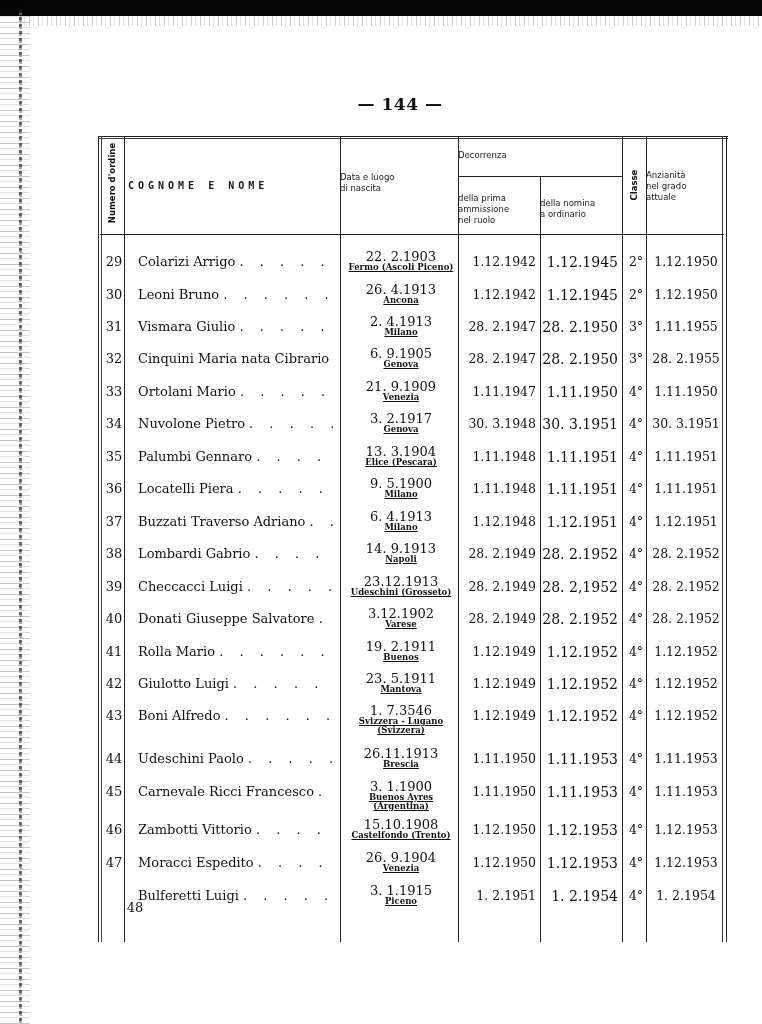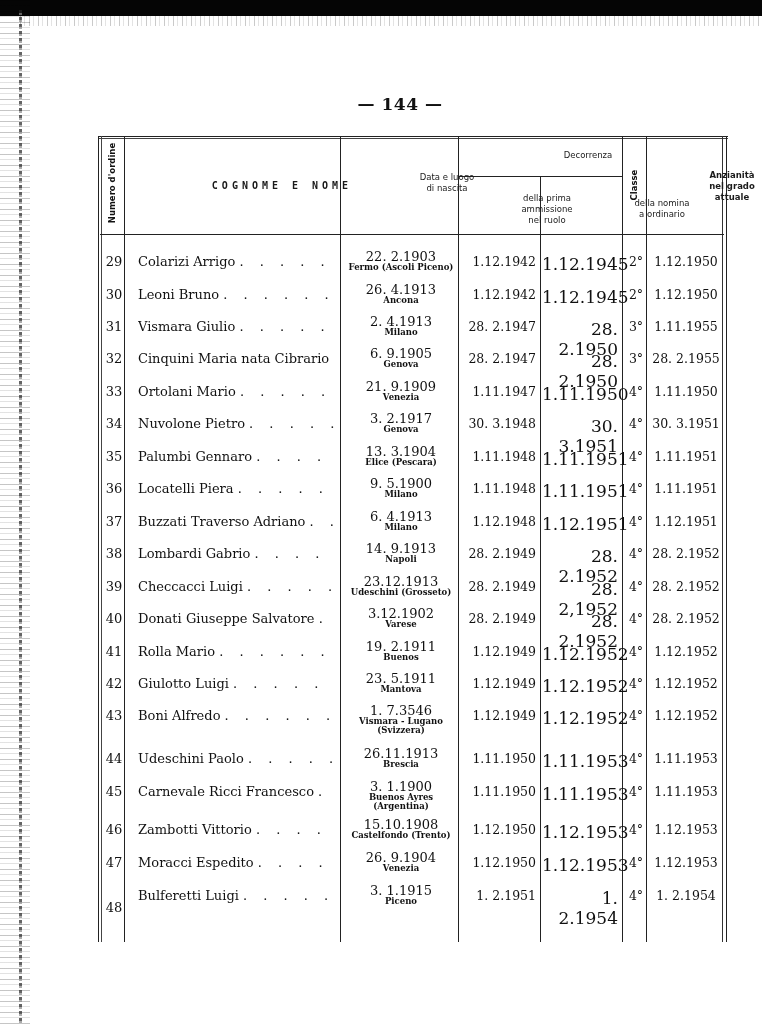--- a/index.html
+++ b/index.html
@@ -35,37 +35,37 @@
   }
 
   
   .tbl { position: absolute; left: 98px; top: 136px; width: 630px; height: 806px; }
   .frame-top { position: absolute; left: 0; top: 0; width: 630px; height: 3px; border-top: 1.5px solid #222; border-bottom: 1px solid #444; box-sizing: border-box; }
   .frame-left { position: absolute; left: 0; top: 0; width: 4px; height: 806px; border-left: 1.5px solid #222; border-right: 1px solid #444; box-sizing: border-box; }
   .frame-right { position: absolute; left: 624px; top: 0; width: 5px; height: 806px; border-left: 1px solid #333; border-right: 1.5px solid #222; box-sizing: border-box; }
   .vline { position: absolute; top: 0; width: 0; height: 806px; border-left: 1.3px solid #222; }
   .hline { position: absolute; height: 0; border-top: 1.3px solid #222; }
 
-  .hdr { position: absolute; text-align: center; font-family: "DejaVu Sans Mono", "Liberation Mono", monospace; font-weight: bold; color: #1a1a1a; margin-left: 48px; }
+  .hdr { position: absolute; text-align: left; font-family: "DejaVu Sans Mono", "Liberation Mono", monospace; font-weight: bold; color: #1a1a1a; }
   .hdr-small { font-size: 8.5px; line-height: 11px; font-weight: normal; font-family: "DejaVu Sans", "Liberation Sans", sans-serif; }
   .hdr-vert {
     position: absolute; transform: rotate(-90deg); transform-origin: center center;
     font-family: "DejaVu Sans", "Liberation Sans", sans-serif; font-size: 8.5px; font-weight: bold; white-space: nowrap;
   }
   .hdr-name { font-size: 10px; letter-spacing: 4px; font-weight: bold; }
 
   .row { position: absolute; left: 0; width: 630px; }
   .cell { position: absolute; top: 0; }
   .c-num { left: 5px; width: 22px; text-align: center; font-size: 13px; }
   .c-name { left: 40px; width: 196px; font-size: 13px; white-space: nowrap; overflow: hidden; }
   .c-birth { left: 244px; width: 118px; text-align: center; }
   .birth-date { font-size: 13px; line-height: 13px; display: block; }
-  .birth-place { font-size: 8.5px; line-height: 9px; font-weight: bold; display: block; }
+  .birth-place { font-size: 8.5px; line-height: 9px; font-weight: bold; display: block; text-decoration: underline; }
   .c-prima { left: 362px; width: 76px; text-align: right; font-size: 12.5px; }
-  .c-nomina { left: 444px; width: 76px; text-align: right; font-size: 17px; }
+  .c-nomina { left: 444px; width: 76px; text-align: right; font-size: 14px; }
   .c-classe { left: 528px; width: 20px; text-align: center; font-size: 12.5px; }
   .c-anz { left: 552px; width: 72px; text-align: center; font-size: 12.5px; }
   .dots { letter-spacing: 6px; }
 </style>
 </head>
 <body>
 
 <div class="top-band"></div>
 <div class="top-noise"></div>
 <div class="left-edge"></div>
@@ -93,26 +93,26 @@
   <div class="hdr hdr-small" style="left:242px; top:36px; width:118px;">
     <span>Data e luogo</span><br>
     <span>di nascita</span>
   </div>
   <div class="hdr hdr-small" style="left:360px; top:14px; width:164px;">Decorrenza</div>
   <div class="hdr hdr-small" style="left:360px; top:57px; width:82px;">
     <span>della prima</span><br>
     <span>ammissione</span><br>
     <span>nel ruolo</span>
   </div>
-  <div class="hdr hdr-small" style="left:442px; top:62px; width:82px;padding-left:33px;">
+  <div class="hdr hdr-small" style="left:442px; top:62px; width:82px;">
     <span>della nomina</span><br>
     <span>a ordinario</span>
   </div>
   <div class="hdr-vert" style="left:510px; top:44px; width:52px; text-align:center;">Classe</div>
-  <div class="hdr hdr-small" style="left:548px; top:34px; width:76px; font-weight:bold;">
+  <div class="hdr hdr-small" style="left:548px; top:34px; width:76px; font-weight:normal;">
     <span>Anzianità</span><br>
     <span>nel grado</span><br>
     <span>attuale</span>
   </div>
 
   <div id="rows">
       <div class="row" style="top: 118px;">
         <div class="cell c-num" style="">29</div>
         <div class="cell c-name"><span>Colarizi Arrigo</span> <span class="dots">. . . . . . .</span></div>
         <div class="cell c-birth" style="top:-4px">
@@ -278,21 +278,21 @@
         <div class="cell c-prima">1.12.1949</div>
         <div class="cell c-nomina">1.12.1952</div>
         <div class="cell c-classe">4°</div>
         <div class="cell c-anz">1.12.1952</div>
       </div>
       <div class="row" style="top: 572px;">
         <div class="cell c-num" style="">43</div>
         <div class="cell c-name"><span>Boni Alfredo</span> <span class="dots">. . . . . . .</span></div>
         <div class="cell c-birth" style="top:-4px">
           <span class="birth-date">1. 7.3546</span>
-          <span class="birth-place">Vismara - Lugano</span>
+          <span class="birth-place">Svizzera - Lugano</span>
           <span class="birth-place">(Svizzera)</span>
         </div>
         <div class="cell c-prima">1.12.1949</div>
         <div class="cell c-nomina">1.12.1952</div>
         <div class="cell c-classe">4°</div>
         <div class="cell c-anz">1.12.1952</div>
       </div>
       <div class="row" style="top: 615px;">
         <div class="cell c-num" style="">44</div>
         <div class="cell c-name"><span>Udeschini Paolo</span> <span class="dots">. . . . . .</span></div>
@@ -336,21 +336,21 @@
         <div class="cell c-birth" style="top:-4px">
           <span class="birth-date">26. 9.1904</span>
           <span class="birth-place">Venezia</span>
         </div>
         <div class="cell c-prima">1.12.1950</div>
         <div class="cell c-nomina">1.12.1953</div>
         <div class="cell c-classe">4°</div>
         <div class="cell c-anz">1.12.1953</div>
       </div>
       <div class="row" style="top: 752px;">
-        <div class="cell c-num" style="top:12px;">48</div>
+        <div class="cell c-num" style="top:12px;padding-left:21px;">48</div>
         <div class="cell c-name"><span>Bulferetti Luigi</span> <span class="dots">. . . . . . .</span></div>
         <div class="cell c-birth" style="top:-4px">
           <span class="birth-date">3. 1.1915</span>
           <span class="birth-place">Piceno</span>
         </div>
         <div class="cell c-prima">1. 2.1951</div>
         <div class="cell c-nomina">1. 2.1954</div>
         <div class="cell c-classe">4°</div>
         <div class="cell c-anz">1. 2.1954</div>
       </div>

